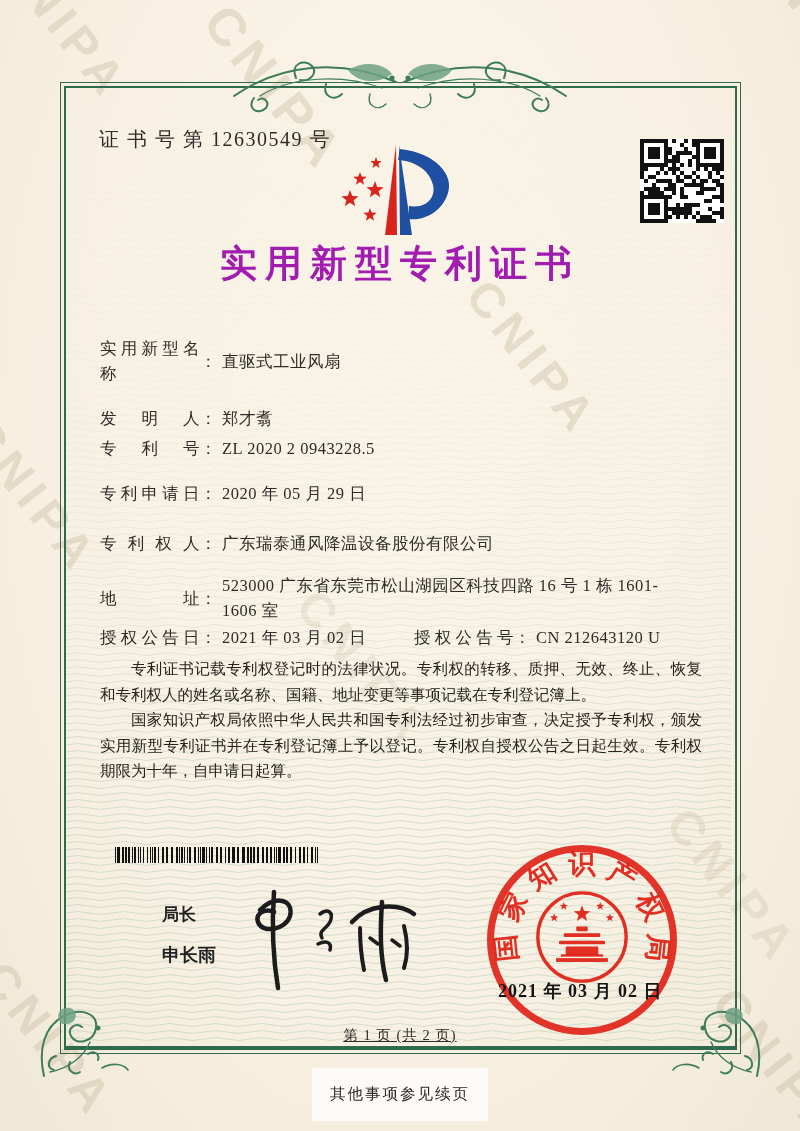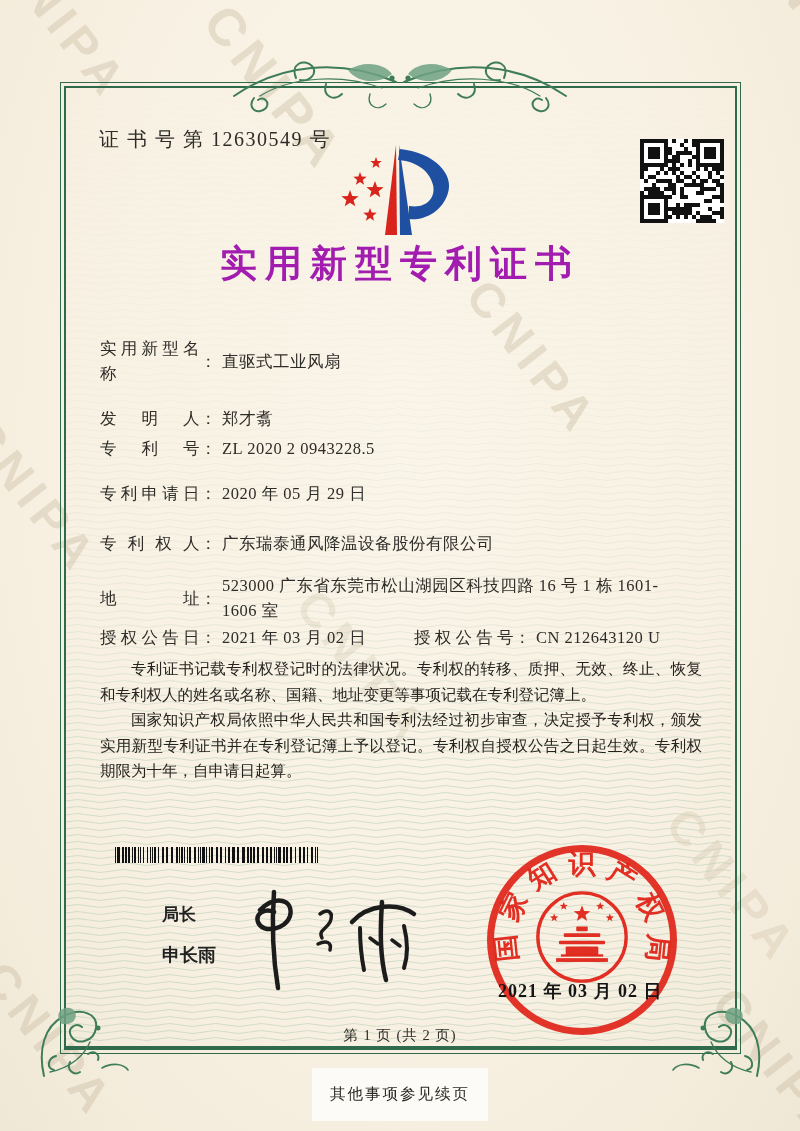--- a/index.html
+++ b/index.html
@@ -72,21 +72,21 @@
     position:absolute;left:50%;top:50%;
     font-size:27px;font-weight:bold;color:rgba(223,36,24,0.95);
     font-family:"Liberation Serif","DejaVu Serif",serif;
   }
   .emblem{position:absolute;left:47px;top:44px;width:96px;height:96px;}
   .seal-date{
     position:absolute;left:498px;top:979px;z-index:4;
     font-size:18px;font-weight:600;letter-spacing:1px;color:#151515;
   }
 
-  .page-num{position:absolute;left:0;top:1026px;width:100%;text-align:center;font-size:14.5px;letter-spacing:1px;z-index:2;}
+  .page-num{position:absolute;left:0;top:1026px;width:100%;text-align:center;font-size:14.5px;letter-spacing:1px;z-index:2;text-decoration:underline;}
 
   .cont-note{
     position:absolute;left:50%;top:1068px;transform:translateX(-50%);z-index:2;
     background:#fcfbf7;padding:16px 18px;font-size:15.5px;letter-spacing:2px;color:#2a2823;
   }
 </style>
 </head>
 <body>
 
 <div class="waves-wrap">

